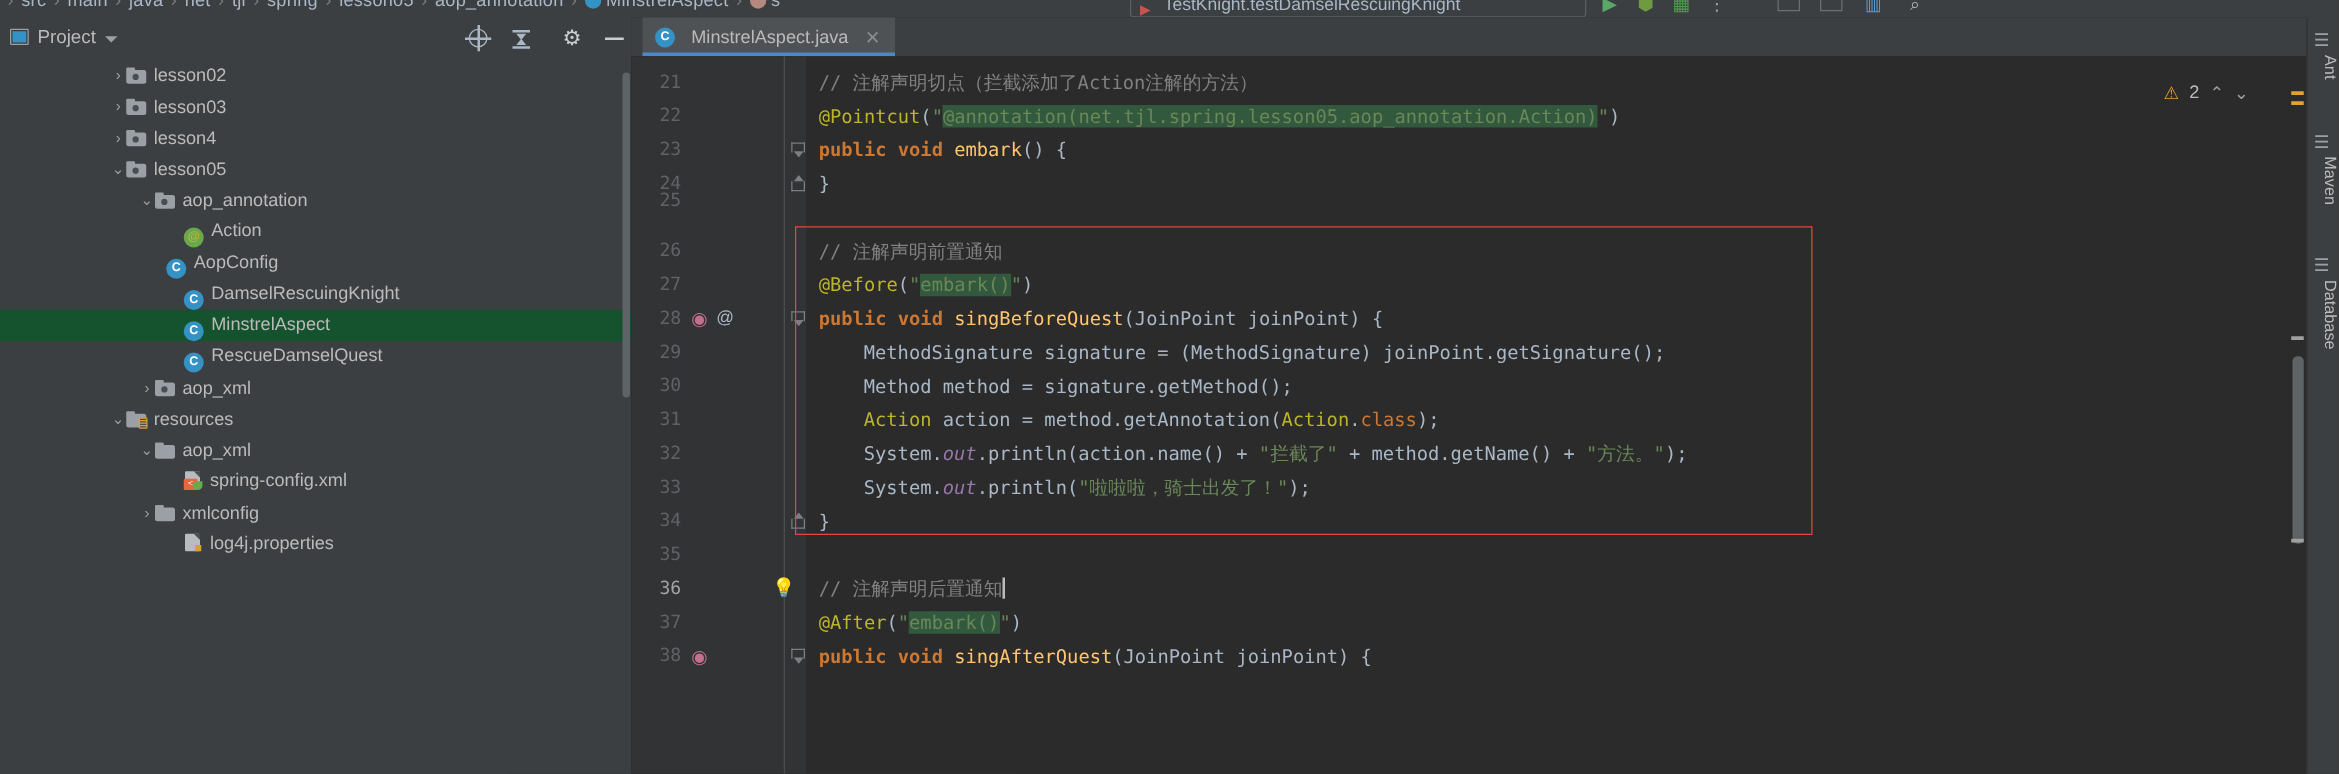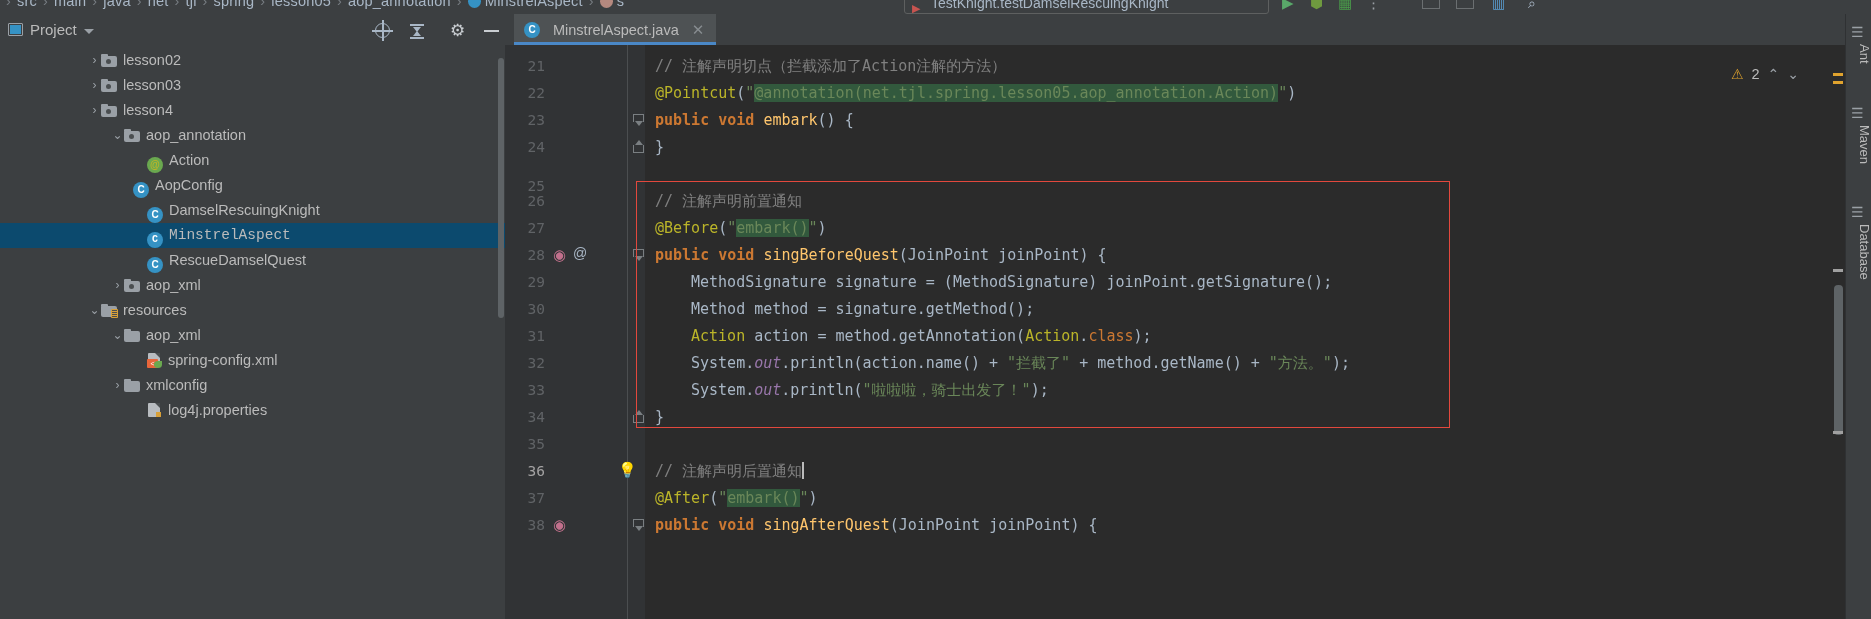--- a/index.html
+++ b/index.html
@@ -92,21 +92,21 @@
 
   .ph-gear .g-glyph { position:absolute; left:3px; top:1px; font-size:17px; color:#c9cdd1; line-height:20px; }
   .ph-min .m-line { position:absolute; left:4px; top:10px; width:15px; height:2px; background:#c9cdd1; }
 
   
   .tree {
     position:absolute; top:48px; left:0; width:505px; height:571px;
     background:#3c3f41; overflow:hidden;
   }
   .trow { position:relative; height:25px; line-height:25px; white-space:nowrap; font-size:14.5px; color:#bbbbbb; }
-  .trow.sel { background:#0c4a6e;font-family:Liberation Mono, monospace; }
+  .trow.sel { background:#14532d; }
   .tw { display:inline-block; }
   .arrow {
     display:inline-block; width:13px; text-align:center; color:#9aa0a6;
     font-size:12px; vertical-align:1px;
   }
   .arrow.blank { color:transparent; }
   .ic-folder {
     display:inline-block; width:16px; height:13px; vertical-align:-2px; position:relative; margin-right:6px;
   }
   .ic-folder .fbody { position:absolute; left:0; top:2px; width:16px; height:11px; background:#9aa0a6; border-radius:1px 2px 2px 2px; }
@@ -266,20 +266,21 @@
     </div>
     <div class="ph-btn ph-min">
       <span class="m-line"></span>
     </div>
   </div>
 
   <div class="tree" id="tree">
       <div class="trow" style="padding-left:88px"><span class="arrow">›</span><span class="ic-folder"><span class="ftab"></span><span class="fbody"></span><span class="fdot"></span></span><span class="tw">lesson02</span></div>
       <div class="trow" style="padding-left:88px"><span class="arrow">›</span><span class="ic-folder"><span class="ftab"></span><span class="fbody"></span><span class="fdot"></span></span><span class="tw">lesson03</span></div>
       <div class="trow" style="padding-left:88px"><span class="arrow">›</span><span class="ic-folder"><span class="ftab"></span><span class="fbody"></span><span class="fdot"></span></span><span class="tw">lesson4</span></div>
+      <div class="trow" style="padding-left:88px"><span class="arrow">⌄</span><span class="ic-folder"><span class="ftab"></span><span class="fbody"></span><span class="fdot"></span></span><span class="tw">lesson05</span></div>
       <div class="trow" style="padding-left:111px"><span class="arrow">⌄</span><span class="ic-folder"><span class="ftab"></span><span class="fbody"></span><span class="fdot"></span></span><span class="tw">aop_annotation</span></div>
       <div class="trow" style="padding-left:134px"><span class="arrow blank"></span><span class="ic-round ann">@</span><span class="tw">Action</span></div>
       <div class="trow" style="padding-left:120px"><span class="arrow blank"></span><span class="ic-round cls">C</span><span class="tw">AopConfig</span></div>
       <div class="trow" style="padding-left:134px"><span class="arrow blank"></span><span class="ic-round cls">C</span><span class="tw">DamselRescuingKnight</span></div>
       <div class="trow sel" style="padding-left:134px"><span class="arrow blank"></span><span class="ic-round cls">C</span><span class="tw">MinstrelAspect</span></div>
       <div class="trow" style="padding-left:134px"><span class="arrow blank"></span><span class="ic-round cls">C</span><span class="tw">RescueDamselQuest</span></div>
       <div class="trow" style="padding-left:111px"><span class="arrow">›</span><span class="ic-folder"><span class="ftab"></span><span class="fbody"></span><span class="fdot"></span></span><span class="tw">aop_xml</span></div>
       <div class="trow" style="padding-left:88px"><span class="arrow">⌄</span><span class="ic-folder plain res"><span class="ftab"></span><span class="fbody"></span><span class="fbadge"></span></span><span class="tw">resources</span></div>
       <div class="trow" style="padding-left:111px"><span class="arrow">⌄</span><span class="ic-folder plain"><span class="ftab"></span><span class="fbody"></span></span><span class="tw">aop_xml</span></div>
       <div class="trow" style="padding-left:134px"><span class="arrow blank"></span><span class="ic-xml"><span class="pg"></span><span class="corner"></span><span class="tagbox">&lt;</span><span class="leaf"></span></span><span class="tw">spring-config.xml</span></div>
@@ -308,21 +309,21 @@
           <div class="lineno" style="top:62px;line-height:27px;">23</div>
           <div class="fold" style="top:69px;">
             <span class="fbox"></span>
             <span class="ftip"></span>
           </div>
           <div class="lineno" style="top:89px;line-height:27px;">24</div>
           <div class="fold up" style="top:96px;">
             <span class="fbox"></span>
             <span class="ftip"></span>
           </div>
-          <div class="lineno" style="top:128px;line-height:27px;">25</div>
+          <div class="lineno" style="top:103px;line-height:27px;">25</div>
           <div class="lineno" style="top:143px;line-height:27px;">26</div>
           <div class="lineno" style="top:170px;line-height:27px;">27</div>
           <div class="lineno" style="top:197px;line-height:27px;">28</div>
           <div class="gicon" style="left:48px;top:201px;color:#c2708c;font-size:15px;">◉</div>
           <div class="gicon" style="left:68px;top:200px;color:#a9b7c6;font-size:14px;">@</div>
           <div class="fold" style="top:204px;">
             <span class="fbox"></span>
             <span class="ftip"></span>
           </div>
           <div class="lineno" style="top:224px;line-height:27px;">29</div>

